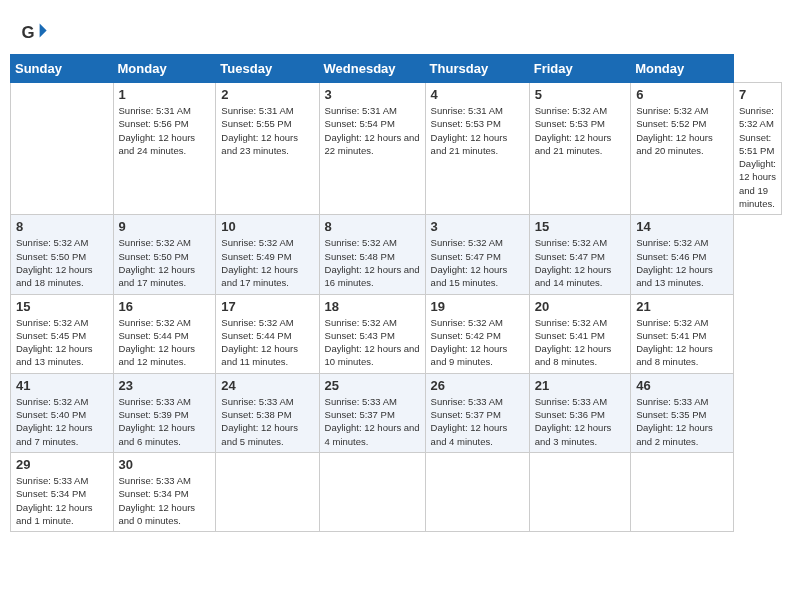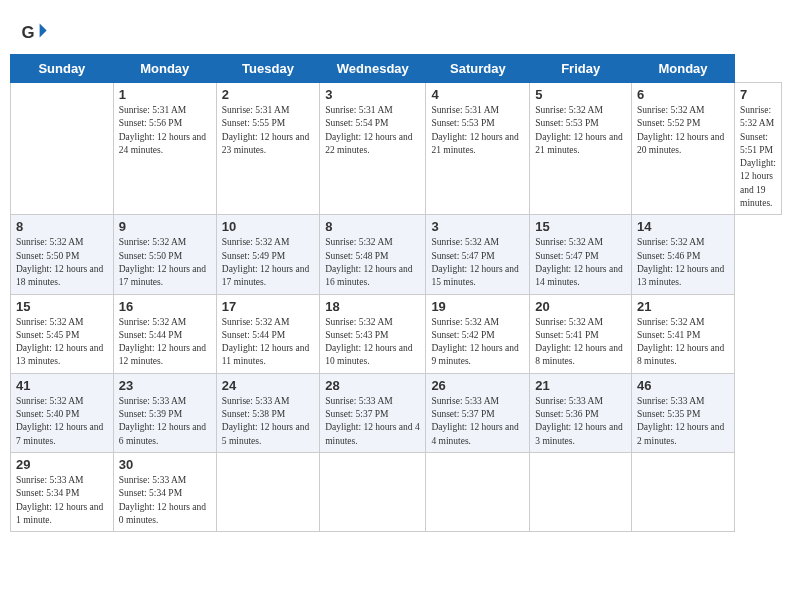--- a/index.html
+++ b/index.html
@@ -50,21 +50,21 @@
       width: 100%;
       border-collapse: collapse;
       margin-top: 4px;
     }
     .calendar-table th {
       background: #1a6bb5;
       color: #fff;
       font-size: 13px;
       font-weight: bold;
       padding: 6px 4px;
-      text-align: center;
+      text-align: left;
       border: 1px solid #1a6bb5;
     }
     .calendar-table td {
       border: 1px solid #ccc;
       vertical-align: top;
       padding: 4px 5px;
       width: calc(100% / 7);
       min-height: 80px;
       background: #fff;
     }
@@ -75,21 +75,20 @@
       font-size: 13px;
       font-weight: bold;
       color: #333;
       display: block;
       margin-bottom: 2px;
     }
     .day-info {
       font-size: 9.5px;
       color: #333;
       line-height: 1.4;
-      font-family: Liberation Serif, serif;
     }
     .empty-cell {
       background: #fff !important;
     }
   </style>
 </head>
 <body>
 
 <div class="header-area">
   <div class="logo">
@@ -108,21 +107,21 @@
   </div>
 </div>
 
 <table class="calendar-table">
   <thead>
     <tr>
     <th>Sunday</th>
         <th>Monday</th>
         <th>Tuesday</th>
         <th>Wednesday</th>
-        <th>Saturday</th>
+        <th>Thursday</th>
         <th>Friday</th>
         <th>Monday</th>
       </tr>
   </thead>
   <tbody id="calendar-body">
   <tr>
         <td class="empty-cell"></td>
         <td>
           <span class="day-number">1</span>
           <div class="day-info">Sunrise: 5:31 AM<br>Sunset: 5:56 PM<br>Daylight: 12 hours and 24 minutes.</div>
@@ -219,21 +218,21 @@
         </td>
         <td>
           <span class="day-number">23</span>
           <div class="day-info">Sunrise: 5:33 AM<br>Sunset: 5:39 PM<br>Daylight: 12 hours and 6 minutes.</div>
         </td>
         <td>
           <span class="day-number">24</span>
           <div class="day-info">Sunrise: 5:33 AM<br>Sunset: 5:38 PM<br>Daylight: 12 hours and 5 minutes.</div>
         </td>
         <td>
-          <span class="day-number">28</span>
+          <span class="day-number">25</span>
           <div class="day-info">Sunrise: 5:33 AM<br>Sunset: 5:37 PM<br>Daylight: 12 hours and 4 minutes.</div>
         </td>
         <td>
           <span class="day-number">26</span>
           <div class="day-info">Sunrise: 5:33 AM<br>Sunset: 5:37 PM<br>Daylight: 12 hours and 4 minutes.</div>
         </td>
         <td>
           <span class="day-number">21</span>
           <div class="day-info">Sunrise: 5:33 AM<br>Sunset: 5:36 PM<br>Daylight: 12 hours and 3 minutes.</div>
         </td>

